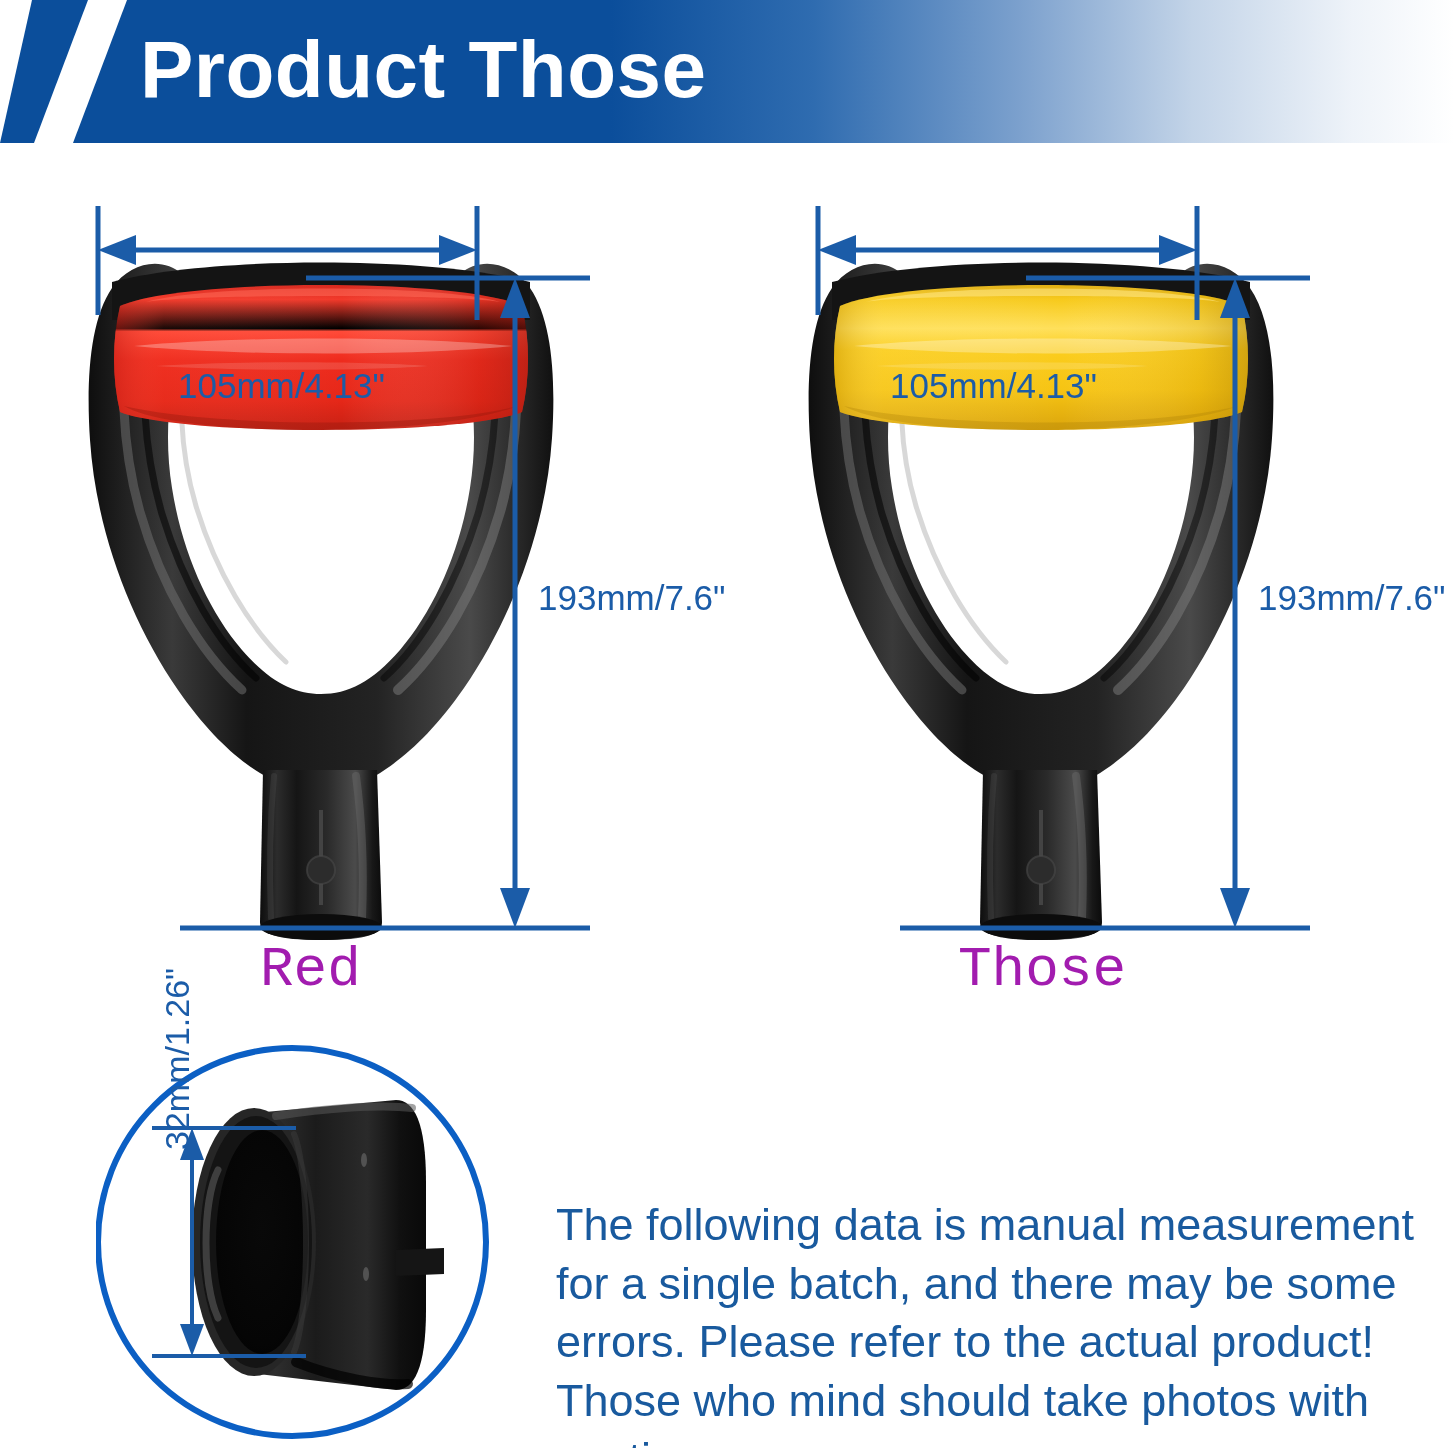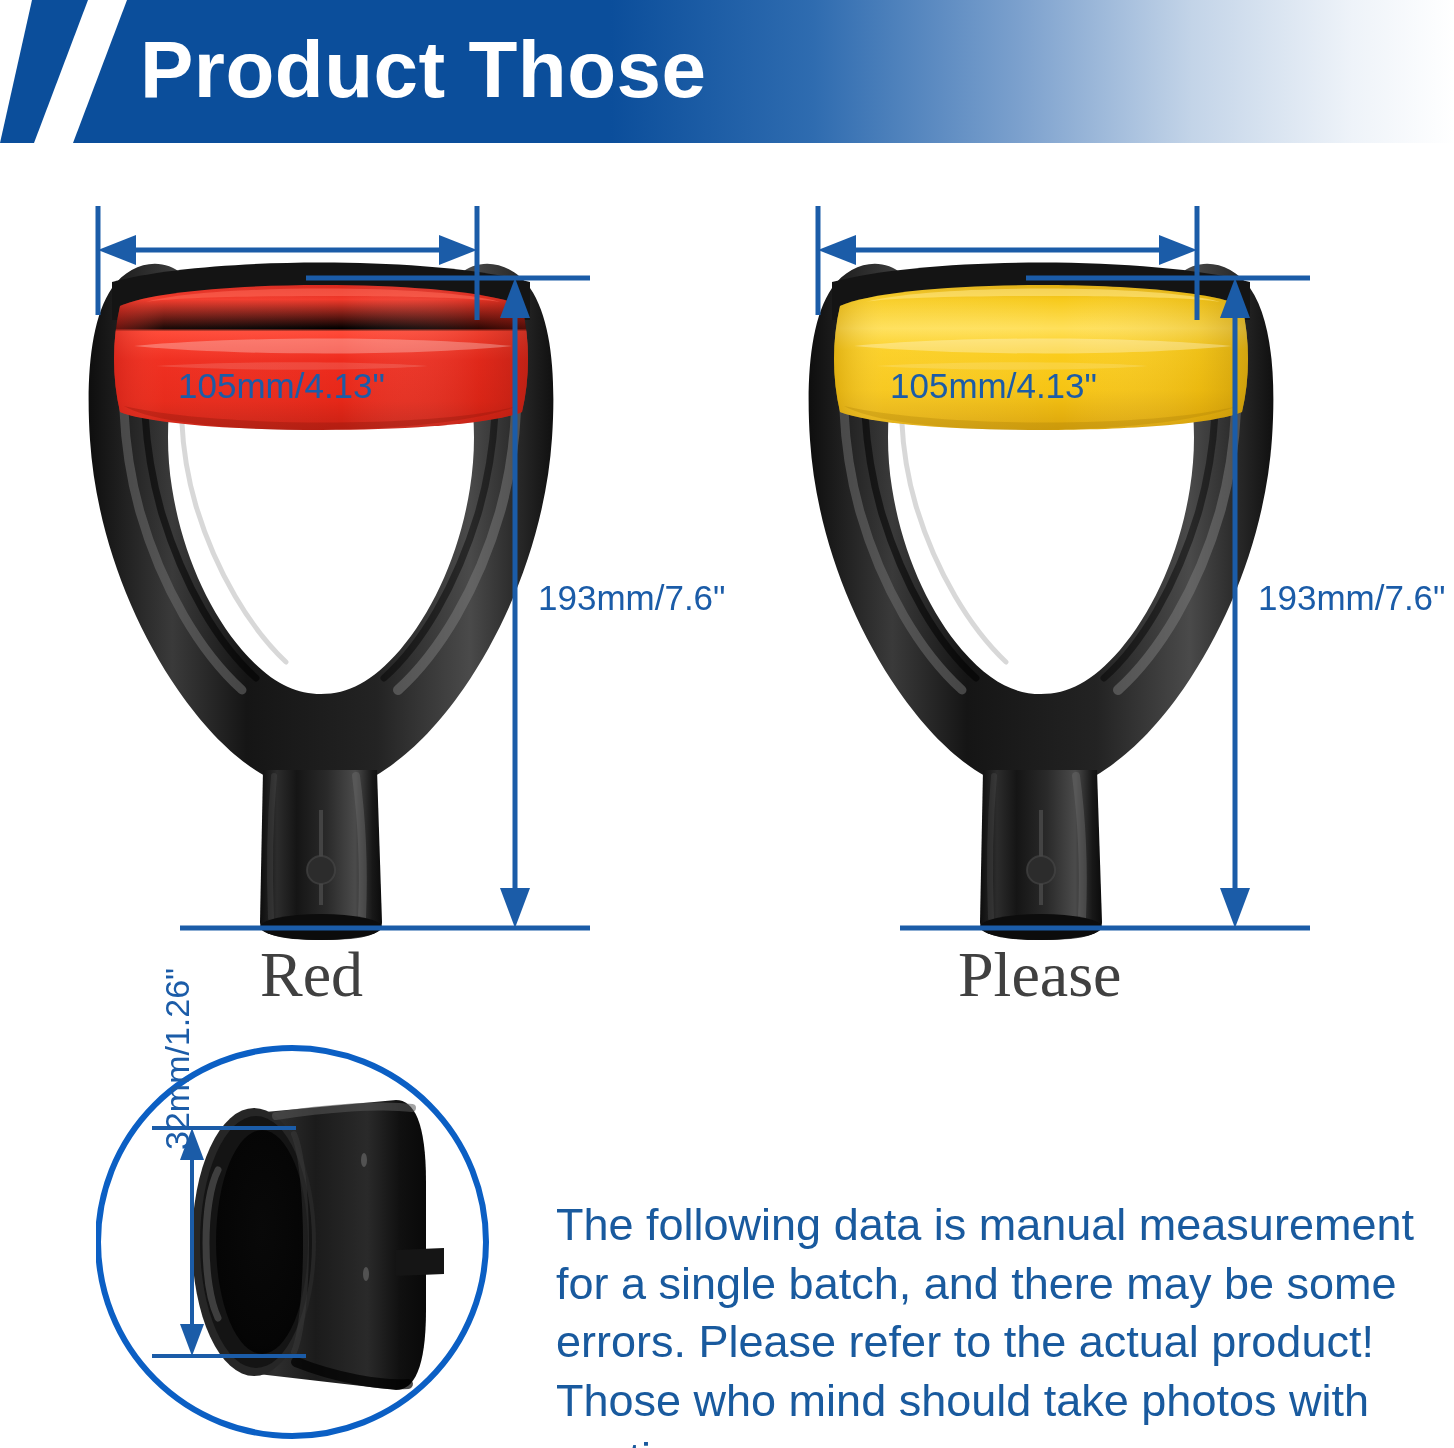--- a/index.html
+++ b/index.html
@@ -57,24 +57,24 @@
 
   .dim-text {
     position: absolute;
     color: #1b5ca8;
     font-size: 35px;
     white-space: nowrap;
     font-family: "Liberation Sans", sans-serif;
   }
   .color-label {
     position: absolute;
-    color: #404040;
-    font-size: 64px;
+    color: #a21caf;
+    font-size: 56px;
     white-space: nowrap;
-    font-family: Liberation Serif, serif;
+    font-family: Liberation Mono, monospace;
   }
 
   
   #dim-w-red    { left: 118px; top: 196px; }
   #dim-w-yellow { left: 110px; top: 196px; }
   
   #dim-h-red    { left: 478px; top: 408px; }
   #dim-h-yellow { left: 478px; top: 408px; }
   
   #label-red    { left: 200px; top: 768px; }
@@ -371,21 +371,21 @@
         <line x1="246" y1="108" x2="530" y2="108" stroke-width="5"></line>
         <line x1="120" y1="758" x2="530" y2="758" stroke-width="5"></line>
         <line x1="455" y1="116" x2="455" y2="750" stroke-width="5"></line>
         <polygon points="455,108 440,148 470,148" stroke="none"></polygon>
         <polygon points="455,758 440,718 470,718" stroke="none"></polygon>
       </g>
     </svg>
 
     <div class="dim-text" id="dim-w-yellow">105mm/4.13"</div>
     <div class="dim-text" id="dim-h-yellow">193mm/7.6"</div>
-    <div class="color-label" id="label-yellow">Please</div>
+    <div class="color-label" id="label-yellow">Those</div>
   </div>
 
   <div id="inset-circle">
     <svg width="400" height="400" viewBox="0 0 400 400" xmlns="http://www.w3.org/2000/svg">
       <defs>
         <clipPath id="insetClip">
           <circle cx="196" cy="200" r="194"></circle>
         </clipPath>
         <linearGradient id="tubeBody" x1="0" y1="0" x2="1" y2="0">
           <stop offset="0" stop-color="#1a1a1a"></stop>

